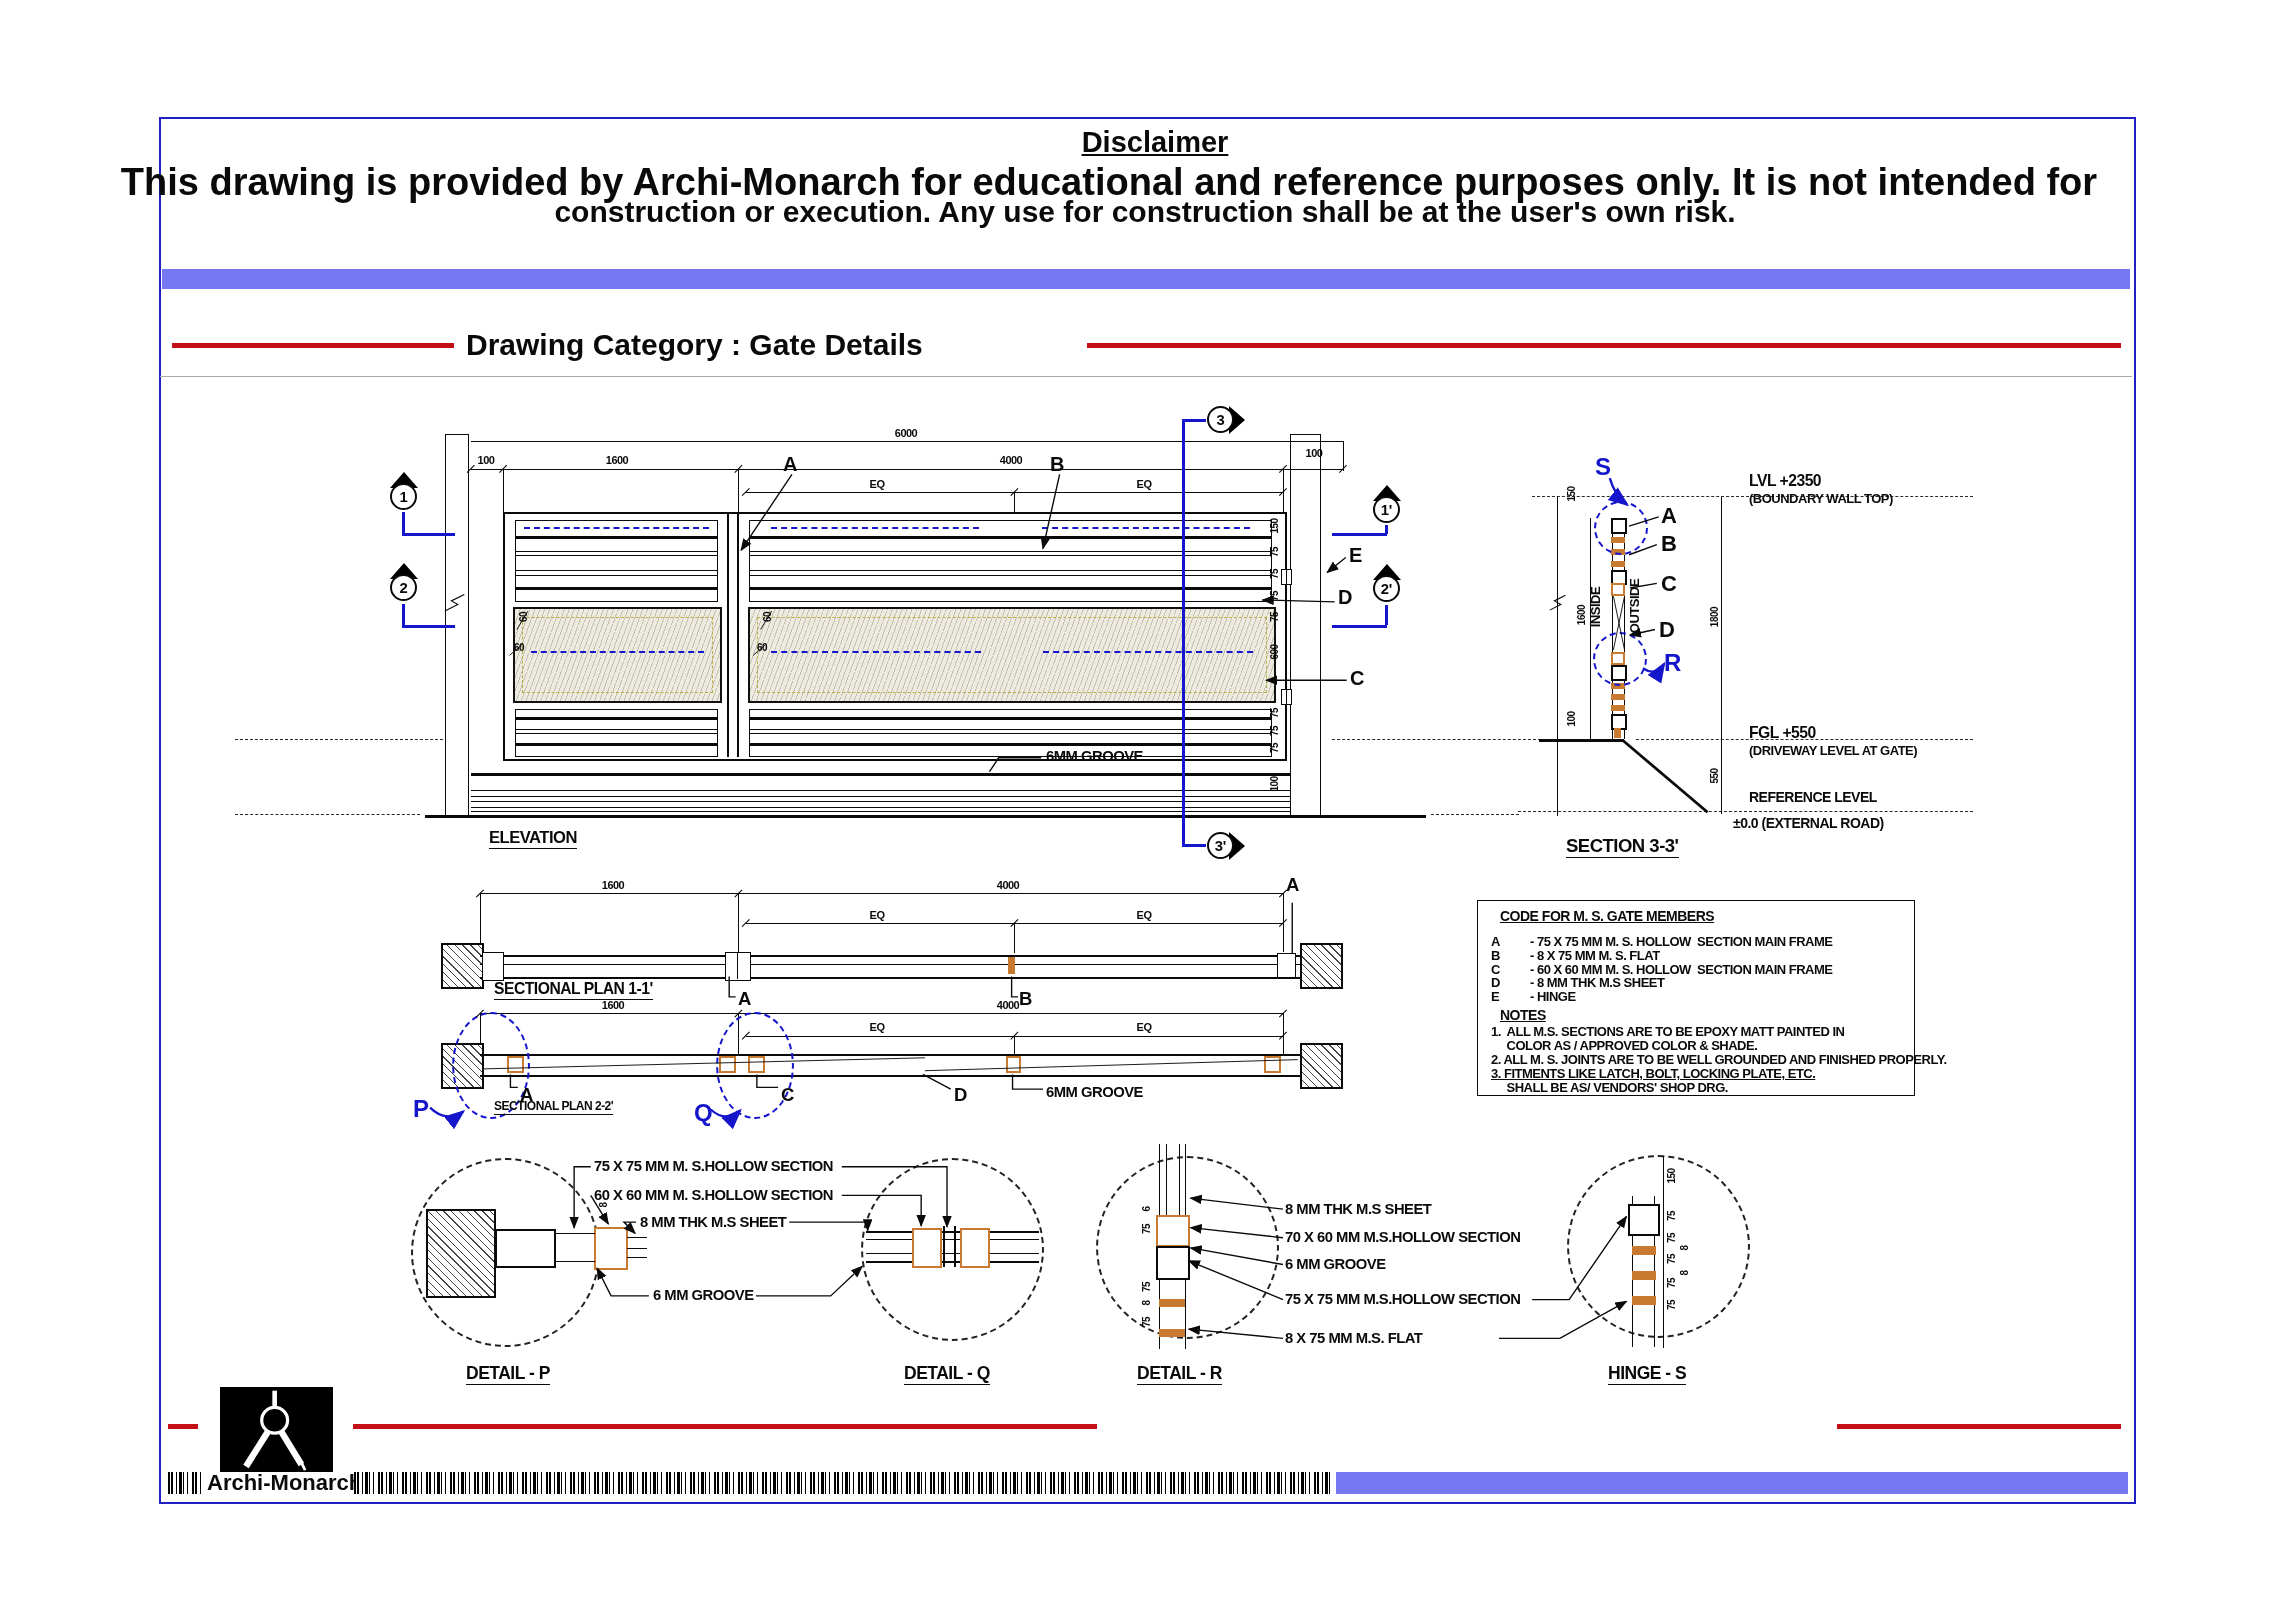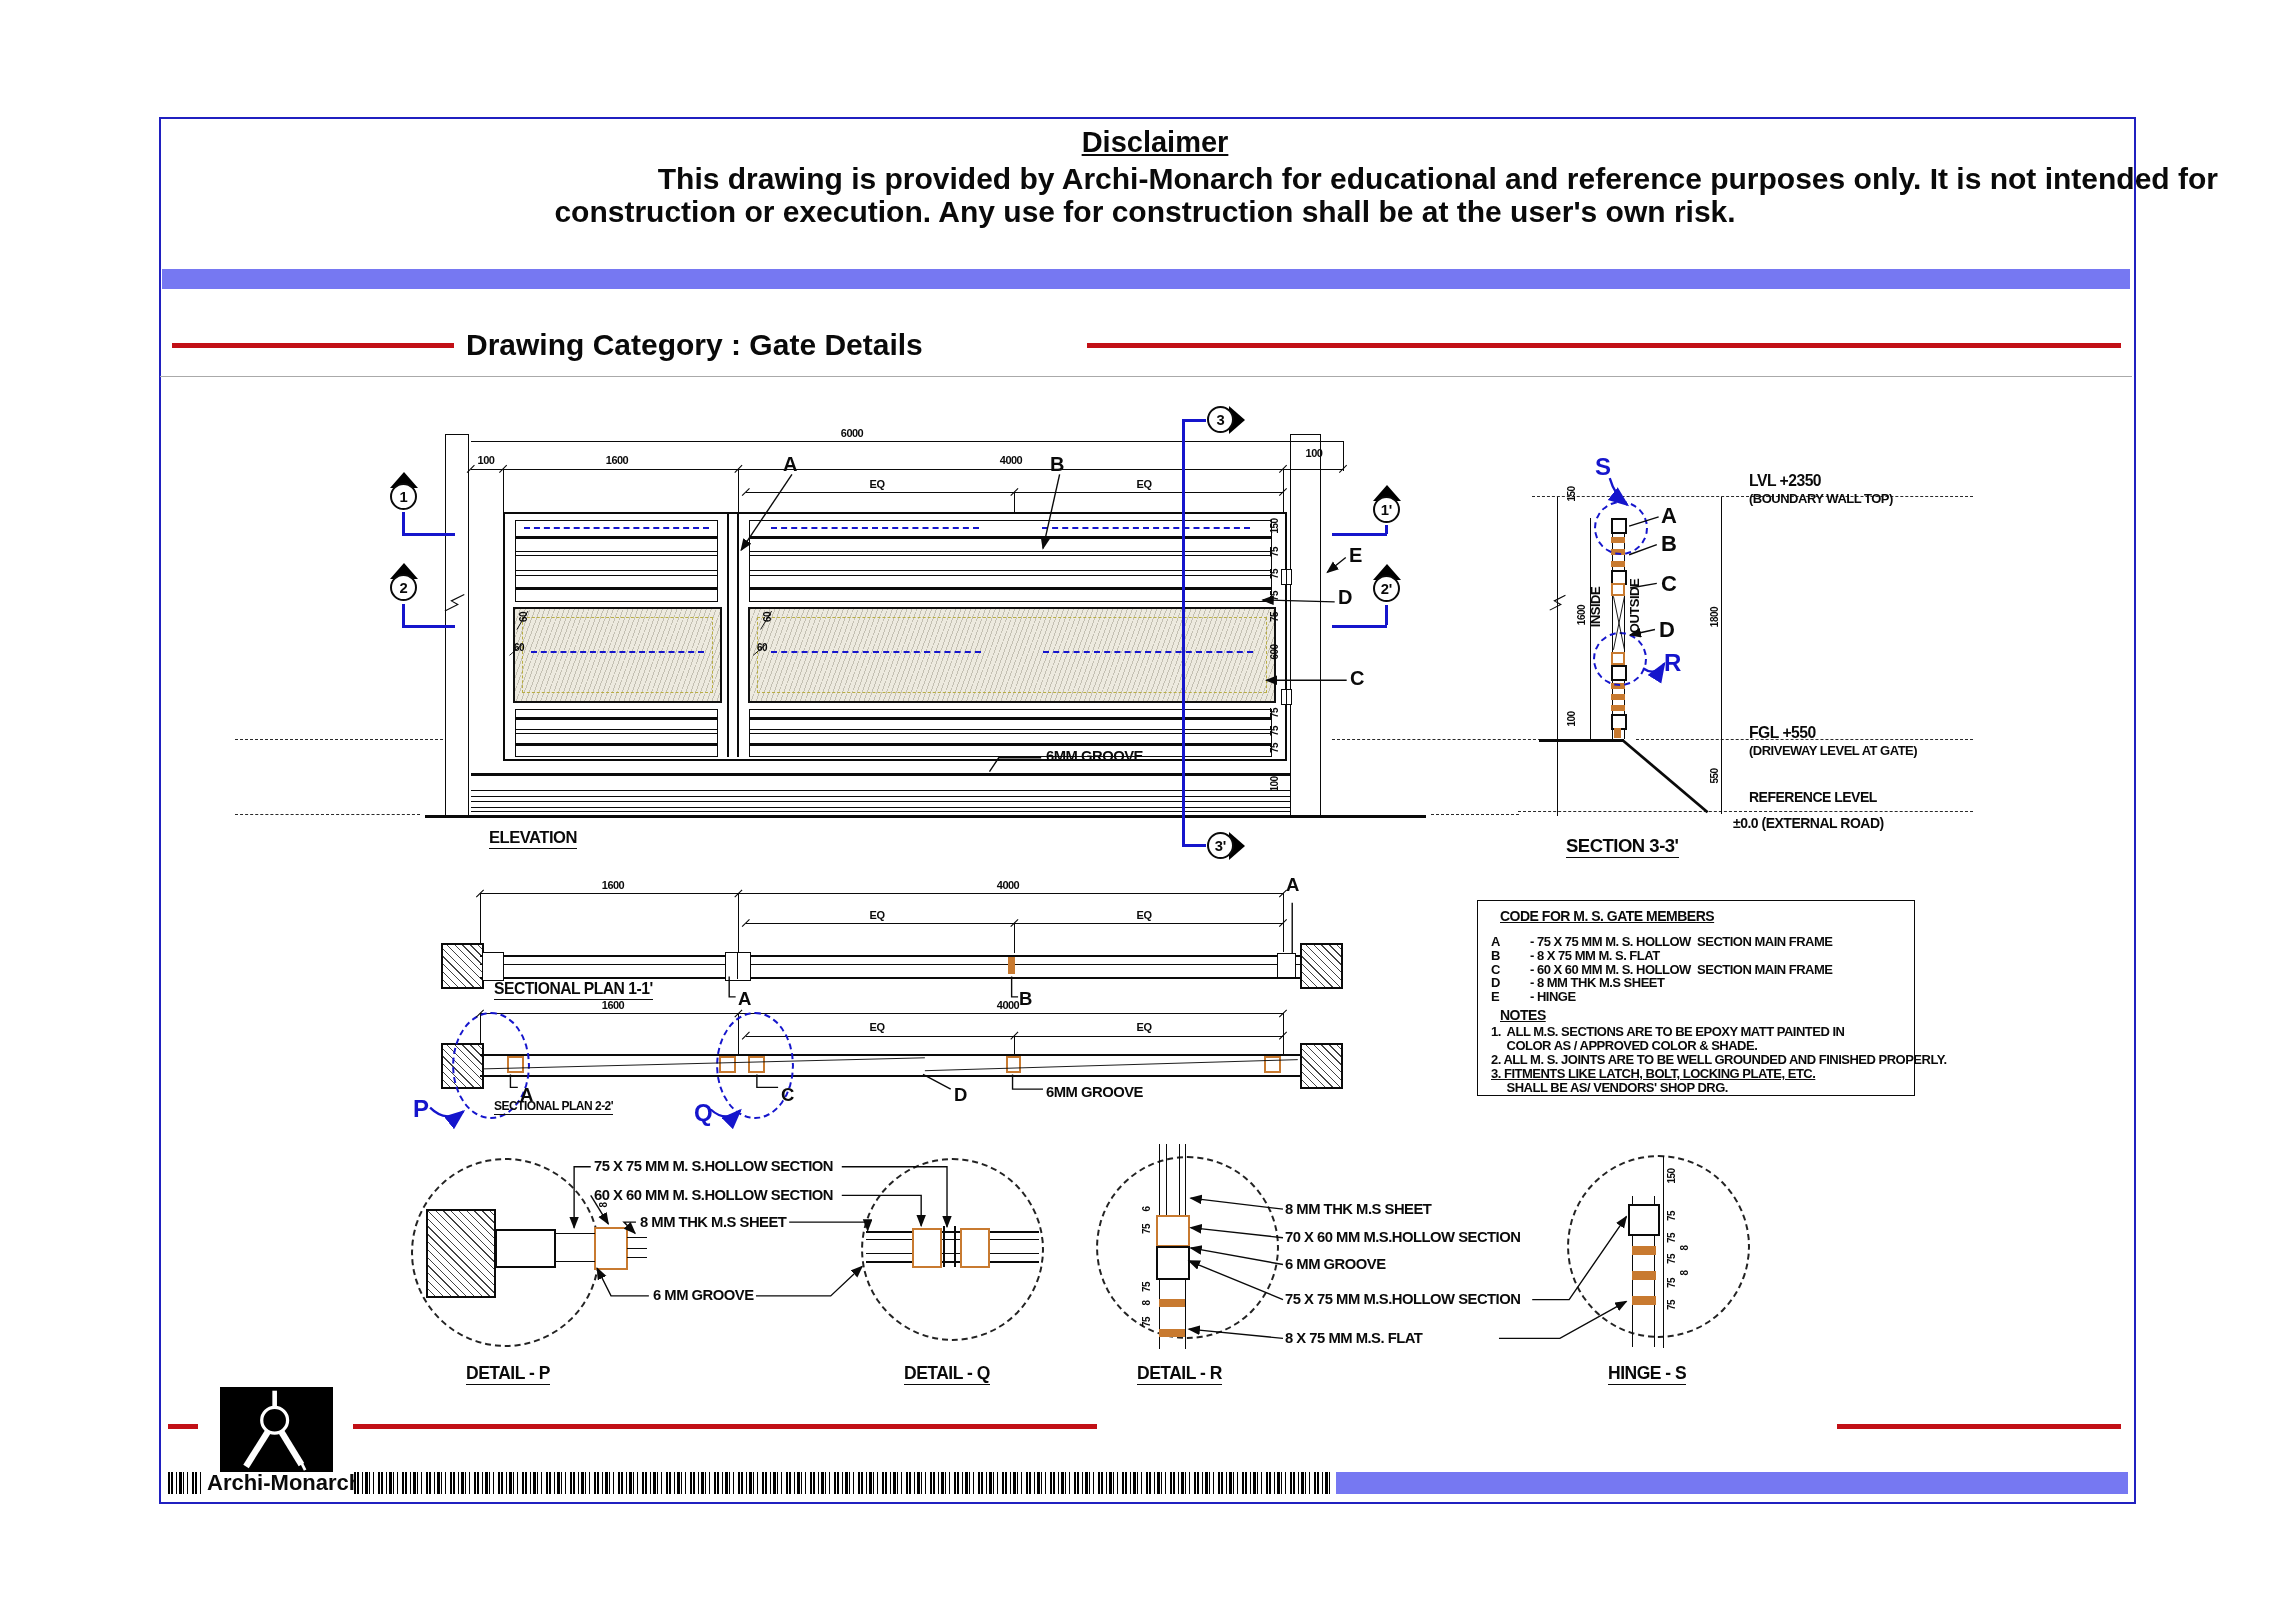--- a/index.html
+++ b/index.html
@@ -46,21 +46,21 @@
   svg.ovl{position:absolute;left:0;top:0;pointer-events:none;}
 </style>
 </head>
 <body>
 
 <div id="page">
 
   <div style="position:absolute;left:159px;top:117px;width:1973px;height:1383px;border:2.3px solid #2020c0;"></div>
 
   <div class="t b u" style="left:0;top:127px;width:2290px;text-align:center;font-size:29px;">Disclaimer</div>
-  <div class="t b" style="left:0;top:163px;width:2218px;text-align:right;font-size:30px;">This drawing is provided by Archi-Monarch for educational and reference purposes only. It is not intended for</div>
+  <div class="t b" style="left:0;top:163px;width:2218px;text-align:center;font-size:38px;">This drawing is provided by Archi-Monarch for educational and reference purposes only. It is not intended for</div>
   <div class="t b" style="left:0;top:196px;width:2290px;text-align:center;font-size:30px;">construction or execution. Any use for construction shall be at the user's own risk.</div>
   <div style="position:absolute;left:162px;top:269px;width:1968px;height:20px;background:#7678f2;"></div>
 
   <div class="h" style="left:172px;top:343px;width:282px;height:4.6px;background:#c21016;"></div>
   <div class="t b" style="left:466px;top:329px;font-size:30px;">Drawing Category : Gate Details</div>
   <div class="h" style="left:1087px;top:343px;width:1034px;height:4.6px;background:#c21016;"></div>
   <div class="h t1" style="left:160px;top:376px;width:1972px;background:#aaa;"></div>
 
   <div class="box" style="left:445px;top:434px;width:22px;height:381px;"></div>
   <div class="box" style="left:1290px;top:434px;width:29px;height:381px;"></div>
@@ -129,21 +129,21 @@
 
   <div class="h t1" style="left:471px;top:441px;width:872px;"></div>
   <div class="h t1" style="left:471px;top:469px;width:872px;"></div>
   <div class="h t1" style="left:746px;top:492px;width:537px;"></div>
   <div class="v t1" style="left:503px;top:469px;height:43px;"></div>
   <div class="v t1" style="left:738px;top:469px;height:43px;"></div>
   <div class="v t1" style="left:1283px;top:469px;height:43px;"></div>
   <div class="v t1" style="left:1343px;top:441px;height:29.5px;"></div>
   <div class="v t1" style="left:1014px;top:492px;height:20px;"></div>
 
-  <div class="t dim cc" style="left:852px;top:434px;">6000</div>
+  <div class="t dim cc" style="left:906px;top:434px;">6000</div>
   <div class="t dim cc" style="left:486px;top:461px;">100</div>
   <div class="t dim cc" style="left:617px;top:461px;">1600</div>
   <div class="t dim cc" style="left:1011px;top:461px;">4000</div>
   <div class="t dim cc" style="left:1314px;top:454px;">100</div>
   <div class="t dim cc" style="left:877px;top:485px;">EQ</div>
   <div class="t dim cc" style="left:1144px;top:485px;">EQ</div>
 
   <div class="t sdim cv" style="left:524px;top:617px;">60</div>
   <div class="t sdim cc" style="left:519px;top:648px;">60</div>
   <div class="t sdim cv" style="left:768px;top:617px;">60</div>

